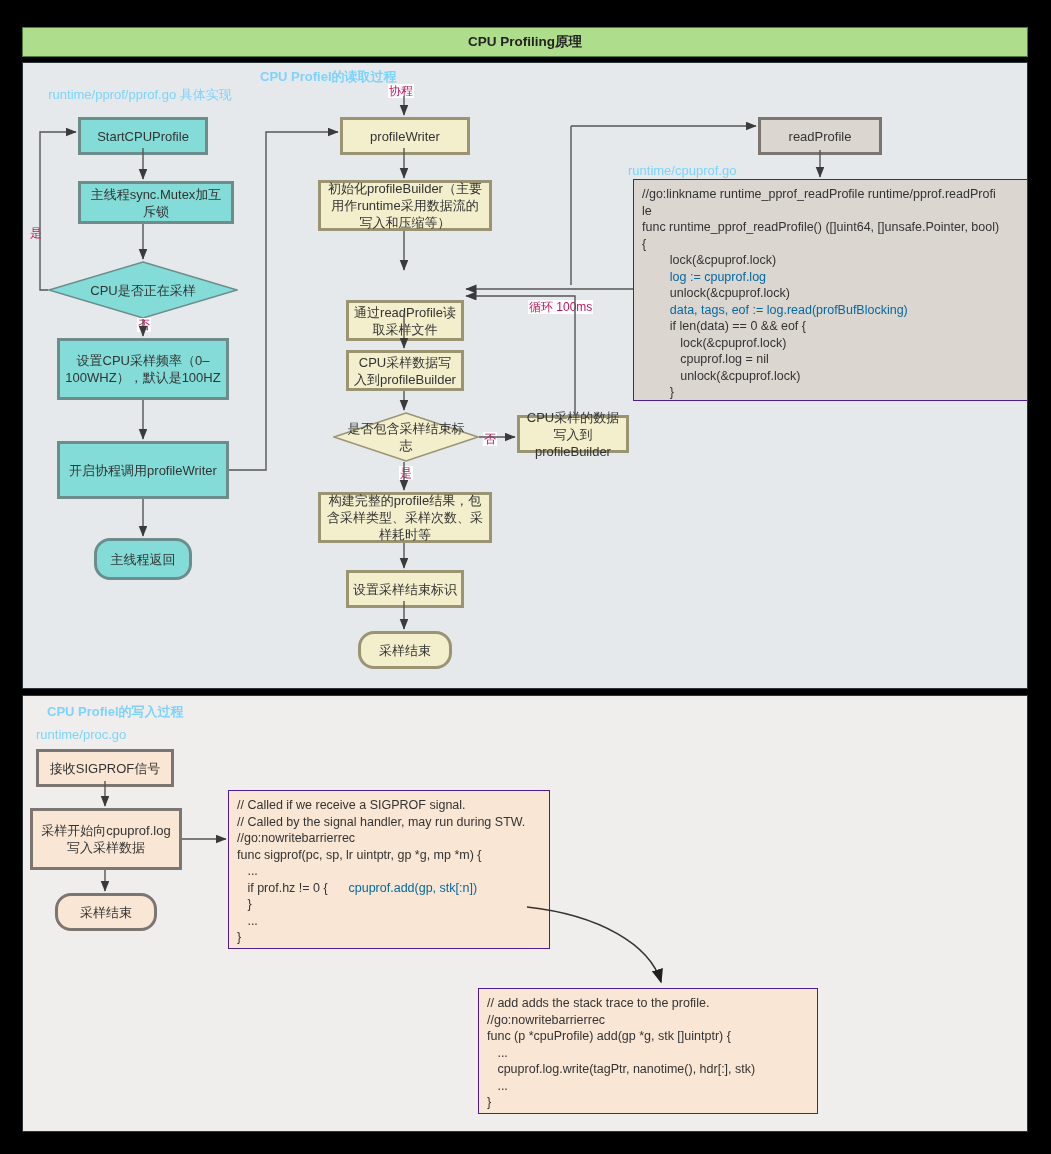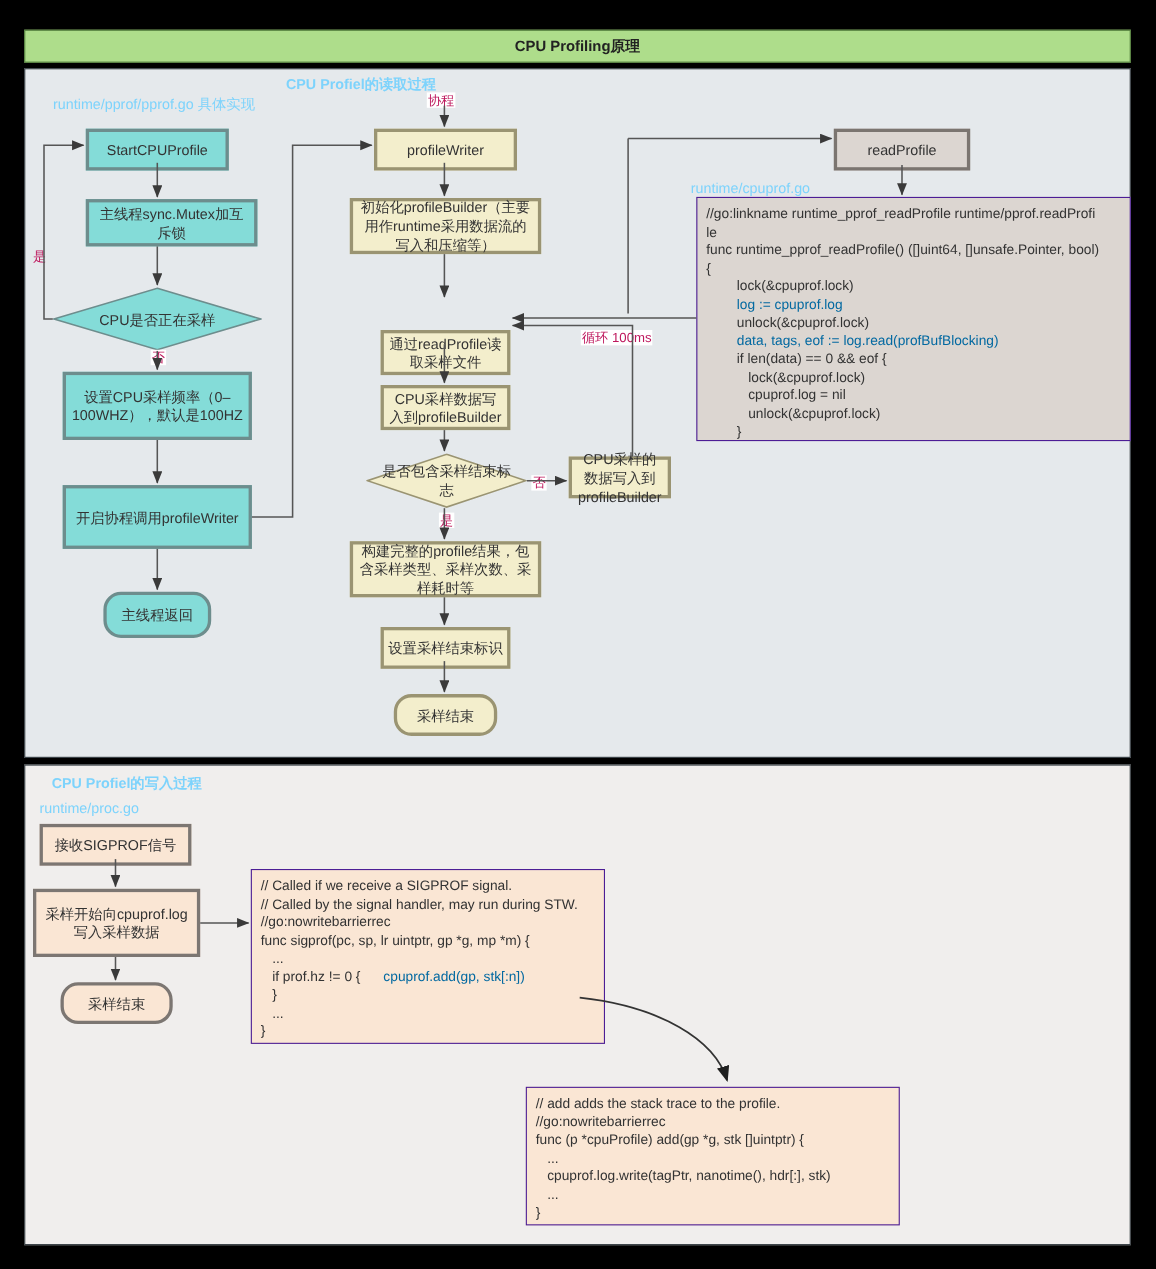--- a/index.html
+++ b/index.html
@@ -131,21 +131,21 @@
 
   <div class="node n-yellow" style="left:346px;top:350px;width:118px;height:41px;">CPU采样数据写入到profileBuilder</div>
 
   <div class="node n-diamond" style="left:333px;top:412px;width:146px;height:50px;">
     <svg class="dshape" viewBox="0 0 146 50" preserveAspectRatio="none">
       <polygon points="73,1 145,25 73,49 1,25" fill="#F3EECC" stroke="#9a9472" stroke-width="1.4"></polygon>
     </svg>
     <div class="dtext">是否包含采样结束标志</div>
   </div>
 
-  <div class="node n-yellow" style="left:517px;top:415px;width:93px;height:34px;">CPU采样的数据写入到profileBuilder</div>
+  <div class="node n-yellow" style="left:517px;top:415px;width:112px;height:34px;">CPU采样的数据写入到profileBuilder</div>
 
   <div class="node n-yellow" style="left:318px;top:492px;width:174px;height:51px;">构建完整的profile结果，包含采样类型、采样次数、采样耗时等</div>
 
   <div class="node n-yellow" style="left:346px;top:570px;width:118px;height:31px;">设置采样结束标识</div>
 
   <div class="node n-yellow n-round" style="left:358px;top:631px;width:94px;height:38px;">采样结束</div>
 
   <div class="node n-gray" style="left:758px;top:117px;width:124px;height:33px;">readProfile</div>
 
   <div class="code gray" style="left:633px;top:179px;width:395px;height:222px;"><span>//go:linkname runtime_pprof_readProfile runtime/pprof.readProfi

